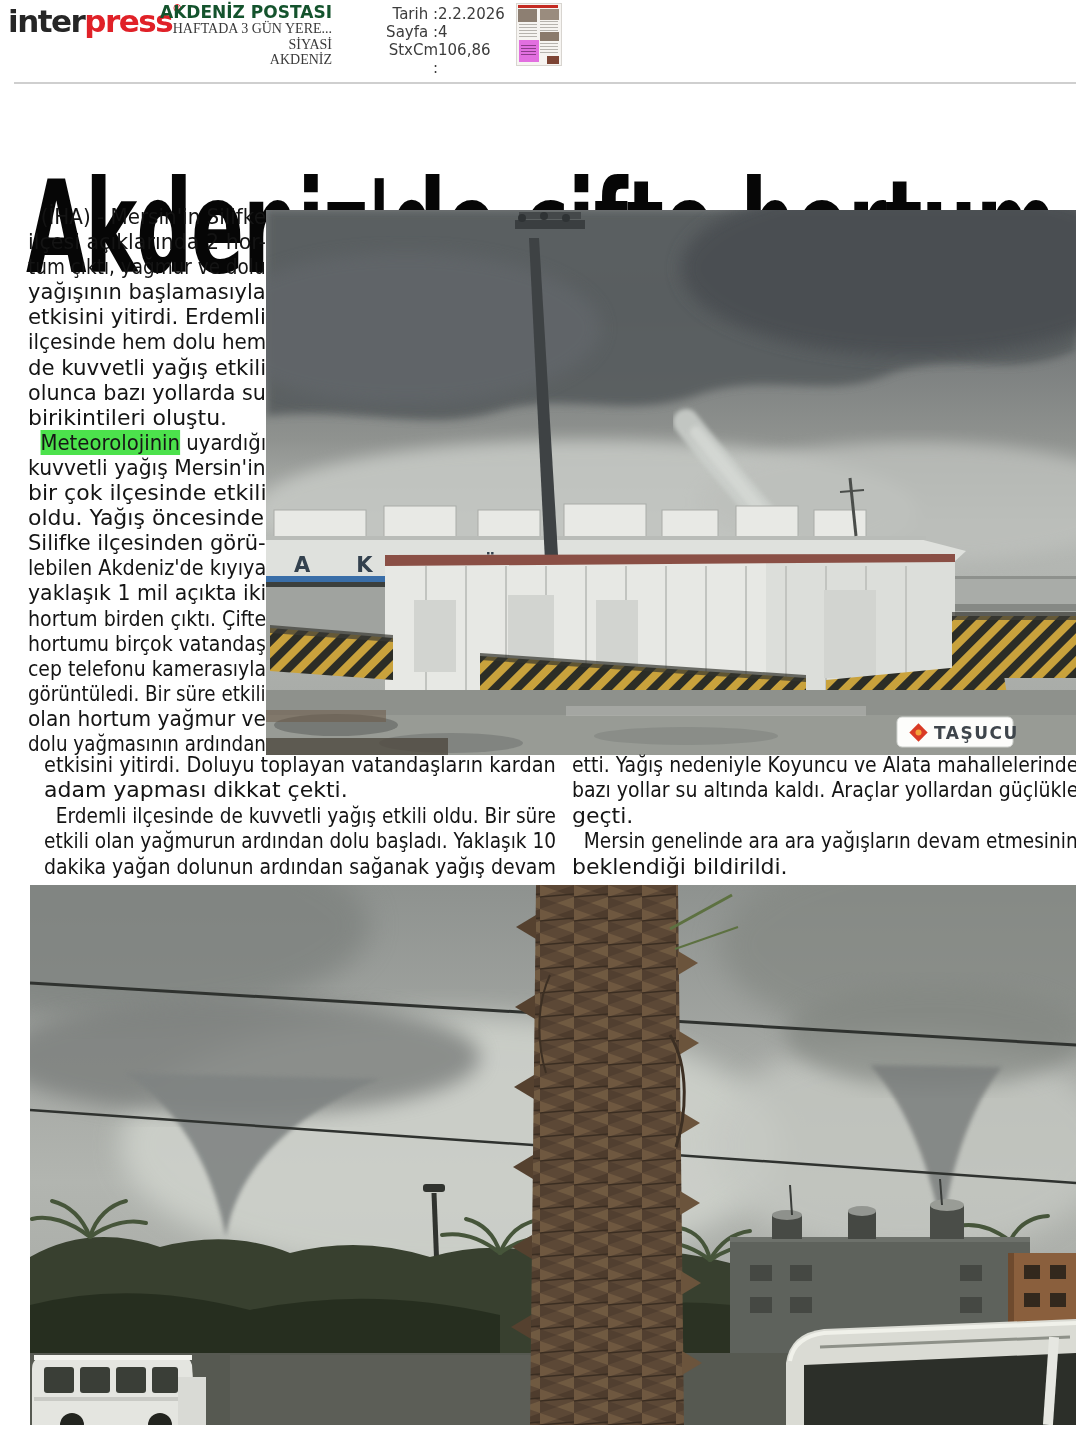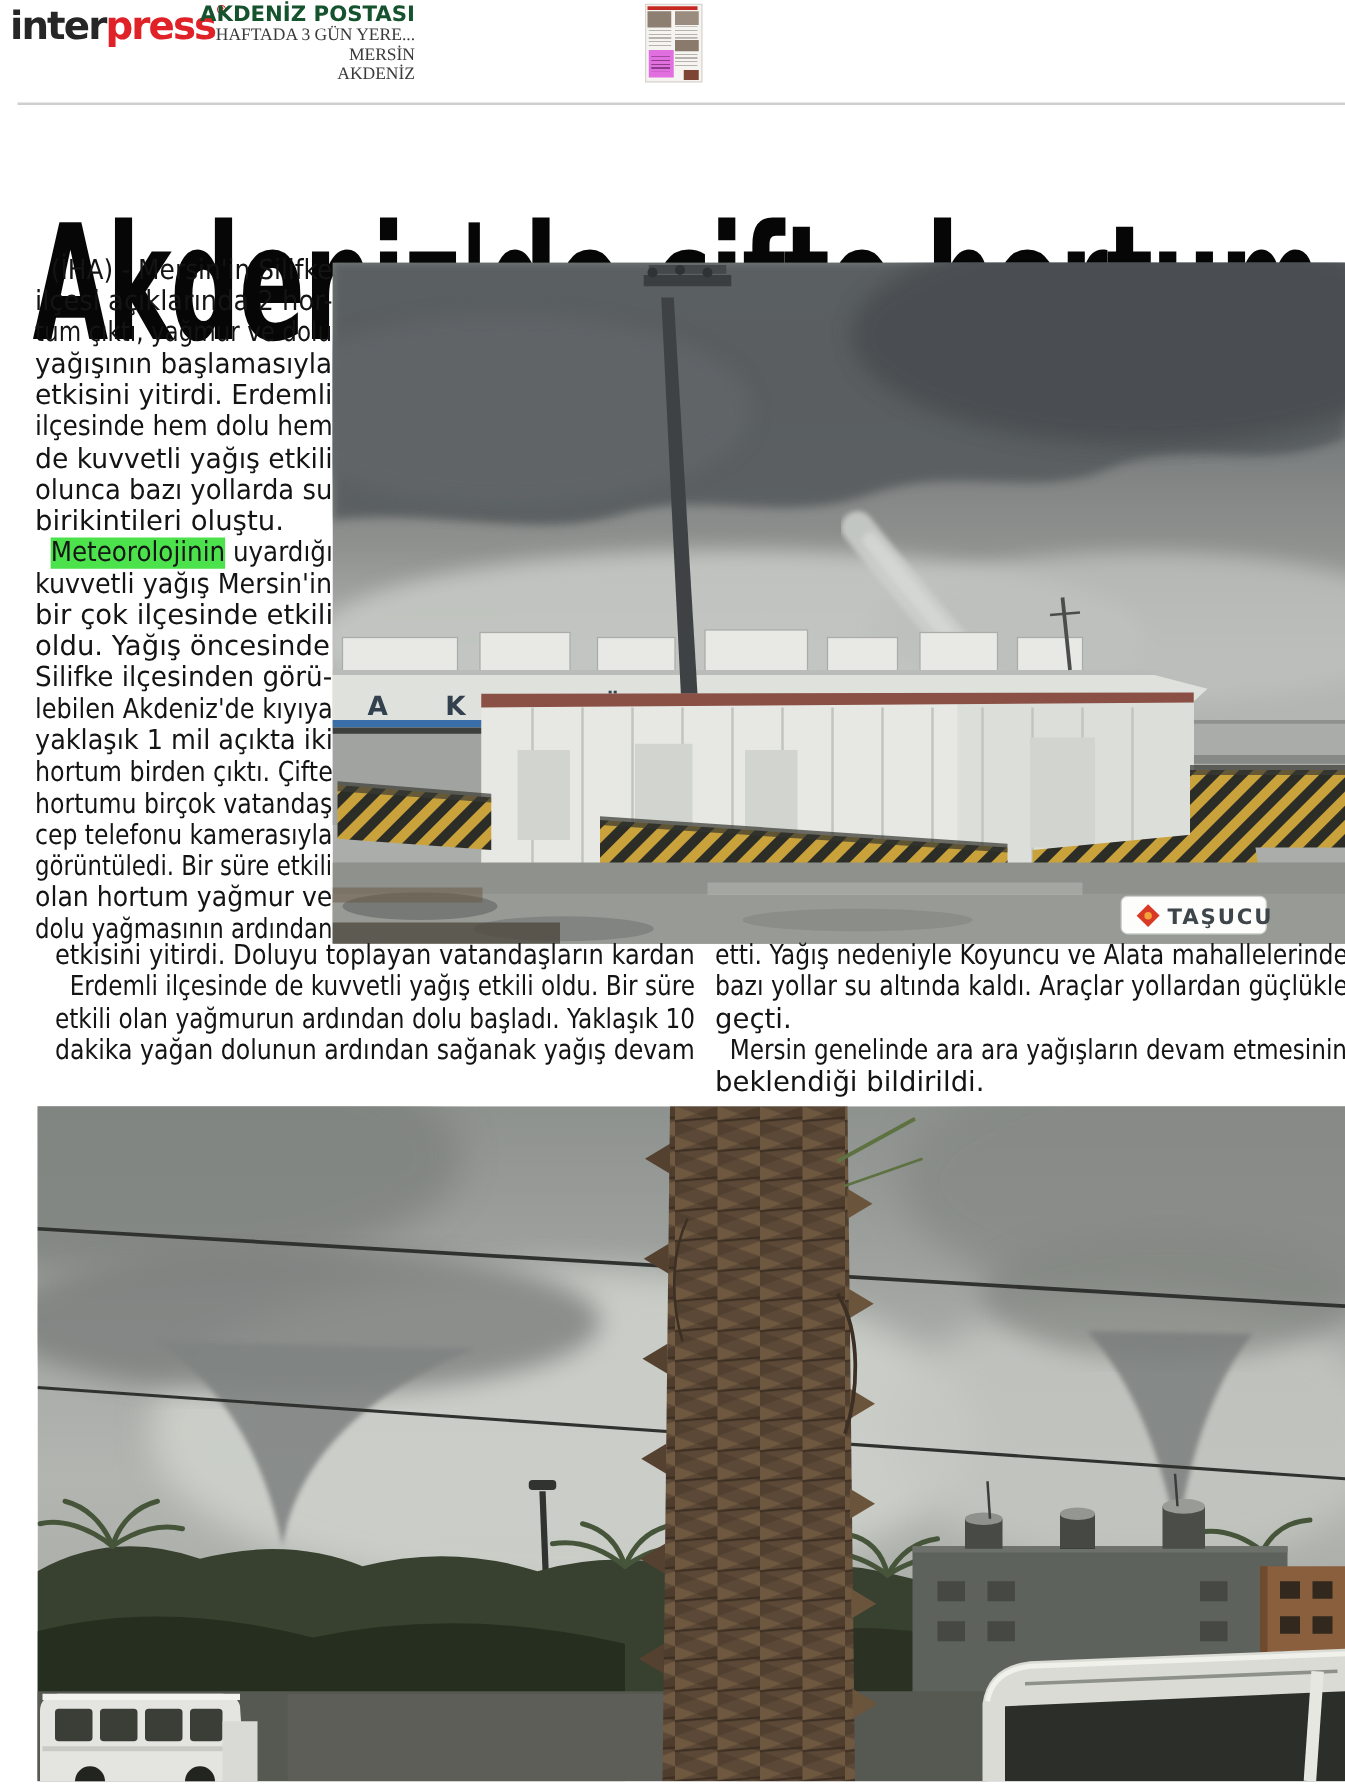--- a/index.html
+++ b/index.html
@@ -55,24 +55,38 @@
 </style>
 </head>
 <body>
 
 <div class="hdr">
   <div class="logo"><span class="lp1">inter</span><span class="lp2">press</span><span class="reg">®</span></div>
 
   <div class="pub">
     <div class="pname">AKDENİZ POSTASI</div>
     <div class="pline">HAFTADA 3 GÜN YERE...</div>
-    <div class="pline">MERSİN</div>
+    <div class="pline">SİYASİ</div>
     <div class="pline">AKDENİZ</div>
   </div>
 
+  <div class="meta">
+    <div class="row">
+        <span class="lab">Tarih :</span>
+        <span class="val">2.2.2026</span>
+      </div>
+    <div class="row">
+        <span class="lab">Sayfa :</span>
+        <span class="val">4</span>
+      </div>
+    <div class="row">
+        <span class="lab">StxCm :</span>
+        <span class="val">106,86</span>
+      </div>
+  </div>
 
   <div class="thumb">
     <div class="bar"></div>
     <div class="ph1"></div>
     <div class="ph2"></div>
     <div class="ph3"></div>
     <div class="tx t1"></div>
     <div class="tx t2"></div>
     <div class="tx t3"></div>
     <div class="mag"></div>
@@ -245,20 +259,21 @@
     <rect x="646" y="516" width="13" height="13" transform="rotate(45 652.5 522.5)" fill="#d93a25"></rect>
     <circle cx="652.5" cy="522.5" r="3" fill="#f4a13a"></circle>
     <text x="668" y="529" font-size="17" font-weight="bold" letter-spacing="1.5" fill="#3e454b">TAŞUCU</text>
   </g>
 </svg>
 </div>
 
 <div class="bottomtext">
   <div class="bcol left">
       <div class="line fitw" style="transform-origin: left center; transform: scaleX(0.878216);">etkisini yitirdi. Doluyu toplayan vatandaşların kardan</div>
+      <div class="line fitw">adam yapması dikkat çekti.</div>
       <div class="line fitw" style="transform-origin: left center; transform: scaleX(0.842105);">  Erdemli ilçesinde de kuvvetli yağış etkili oldu. Bir süre</div>
       <div class="line fitw" style="transform-origin: left center; transform: scaleX(0.843493);">etkili olan yağmurun ardından dolu başladı. Yaklaşık 10</div>
       <div class="line fitw" style="transform-origin: left center; transform: scaleX(0.860504);">dakika yağan dolunun ardından sağanak yağış devam</div>
     </div>
   <div class="bcol right">
       <div class="line fitw" style="transform-origin: left center; transform: scaleX(0.857627);">etti. Yağış nedeniyle Koyuncu ve Alata mahallelerinde</div>
       <div class="line fitw" style="transform-origin: left center; transform: scaleX(0.860544);">bazı yollar su altında kaldı. Araçlar yollardan güçlükle</div>
       <div class="line fitw">geçti.</div>
       <div class="line fitw" style="transform-origin: left center; transform: scaleX(0.84193);">  Mersin genelinde ara ara yağışların devam etmesinin</div>
       <div class="line fitw">beklendiği bildirildi.</div>

